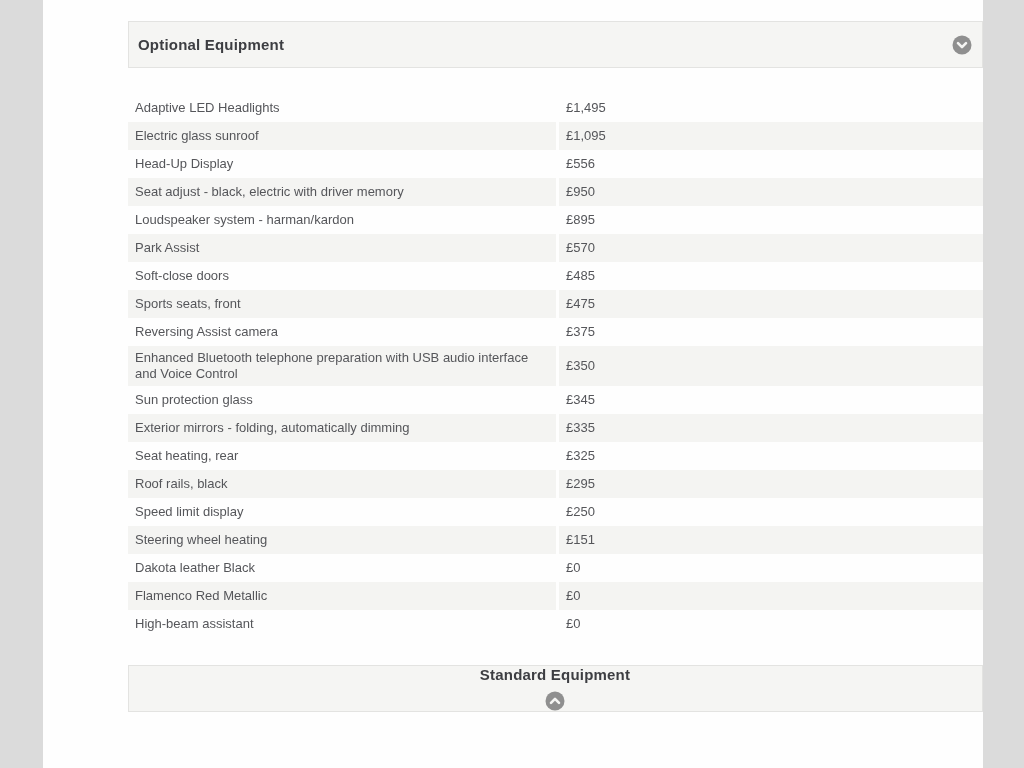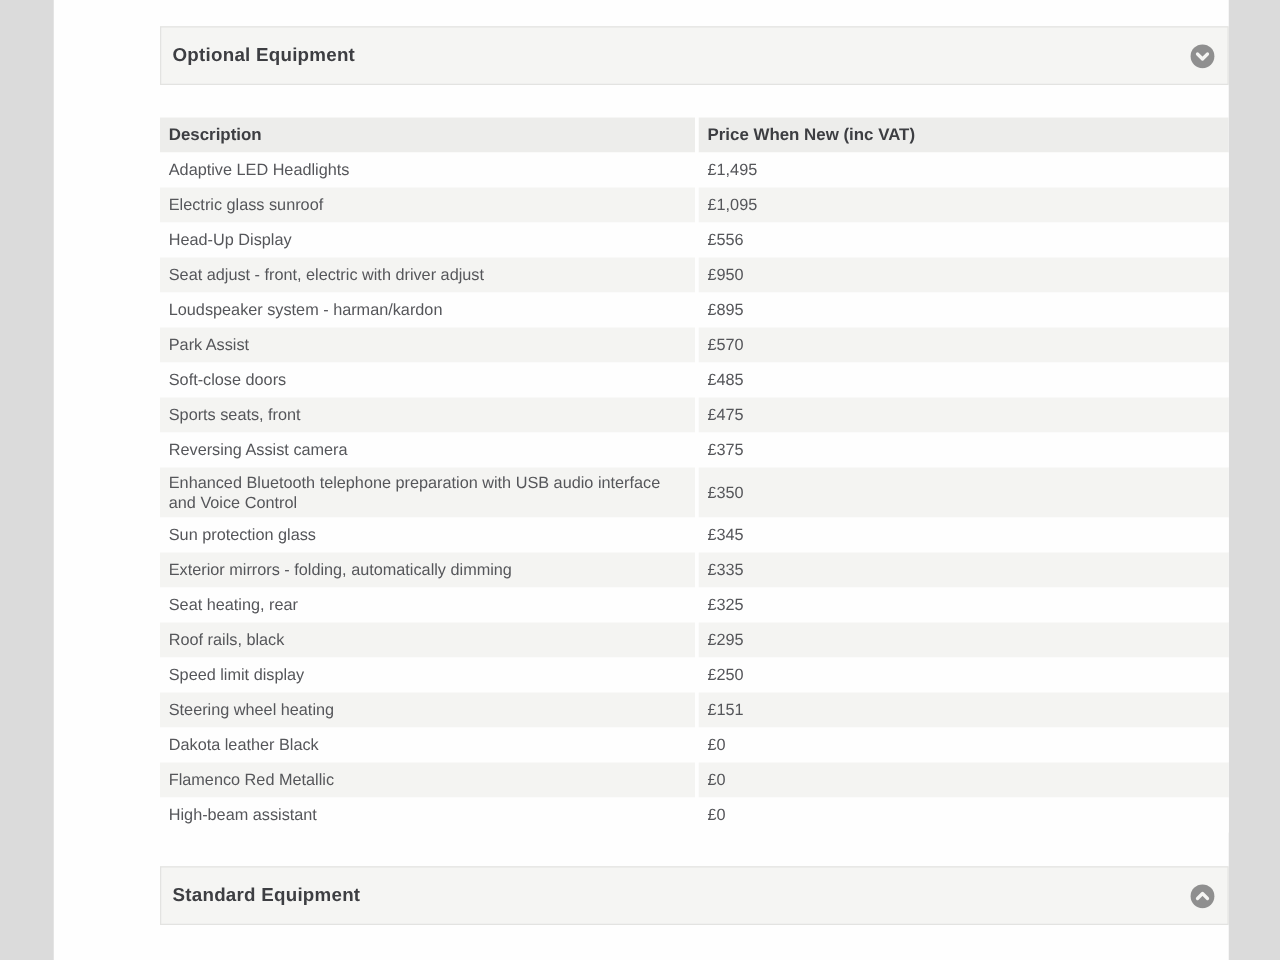--- a/index.html
+++ b/index.html
@@ -95,43 +95,39 @@
       <span class="title">Optional Equipment</span>
       <span class="chevron-btn">
         <svg width="20" height="20" viewBox="0 0 20 20">
           <circle cx="10" cy="10" r="9.5" fill="#8f8f8f"></circle>
           <polyline points="6,8.2 10,12.2 14,8.2" fill="none" stroke="#f5f5f3" stroke-width="2.6" stroke-linecap="round" stroke-linejoin="round"></polyline>
         </svg>
       </span>
     </div>
 
     <div class="equip-table">
-      <div class="t-row t-head">
-        <div class="cell cell-desc">Description</div>
-        <div class="cell cell-price">Price When New (inc VAT)</div>
-      </div>
 
       <div class="rows">
   <div class="t-row">
     <div class="cell cell-desc">Adaptive LED Headlights</div>
     <div class="cell cell-price">£1,495</div>
   </div>
 
   <div class="t-row">
     <div class="cell cell-desc">Electric glass sunroof</div>
     <div class="cell cell-price">£1,095</div>
   </div>
 
   <div class="t-row">
     <div class="cell cell-desc">Head-Up Display</div>
     <div class="cell cell-price">£556</div>
   </div>
 
   <div class="t-row">
-    <div class="cell cell-desc">Seat adjust - front, electric with driver adjust</div>
+    <div class="cell cell-desc">Seat adjust - black, electric with driver memory</div>
     <div class="cell cell-price">£950</div>
   </div>
 
   <div class="t-row">
     <div class="cell cell-desc">Loudspeaker system - harman/kardon</div>
     <div class="cell cell-price">£895</div>
   </div>
 
   <div class="t-row">
     <div class="cell cell-desc">Park Assist</div>
@@ -199,21 +195,21 @@
   </div>
 
   <div class="t-row">
     <div class="cell cell-desc">High-beam assistant</div>
     <div class="cell cell-price">£0</div>
   </div>
 </div>
 
     </div>
 
-    <div class="section-header" style="margin-top:27px;">
+    <div class="section-header" style="margin-top:27px;flex-direction:column;">
       <span class="title">Standard Equipment</span>
       <span class="chevron-btn">
         <svg width="20" height="20" viewBox="0 0 20 20">
           <circle cx="10" cy="10" r="9.5" fill="#8f8f8f"></circle>
           <polyline points="6,11.8 10,7.8 14,11.8" fill="none" stroke="#f5f5f3" stroke-width="2.6" stroke-linecap="round" stroke-linejoin="round"></polyline>
         </svg>
       </span>
     </div>
 
   </div>

